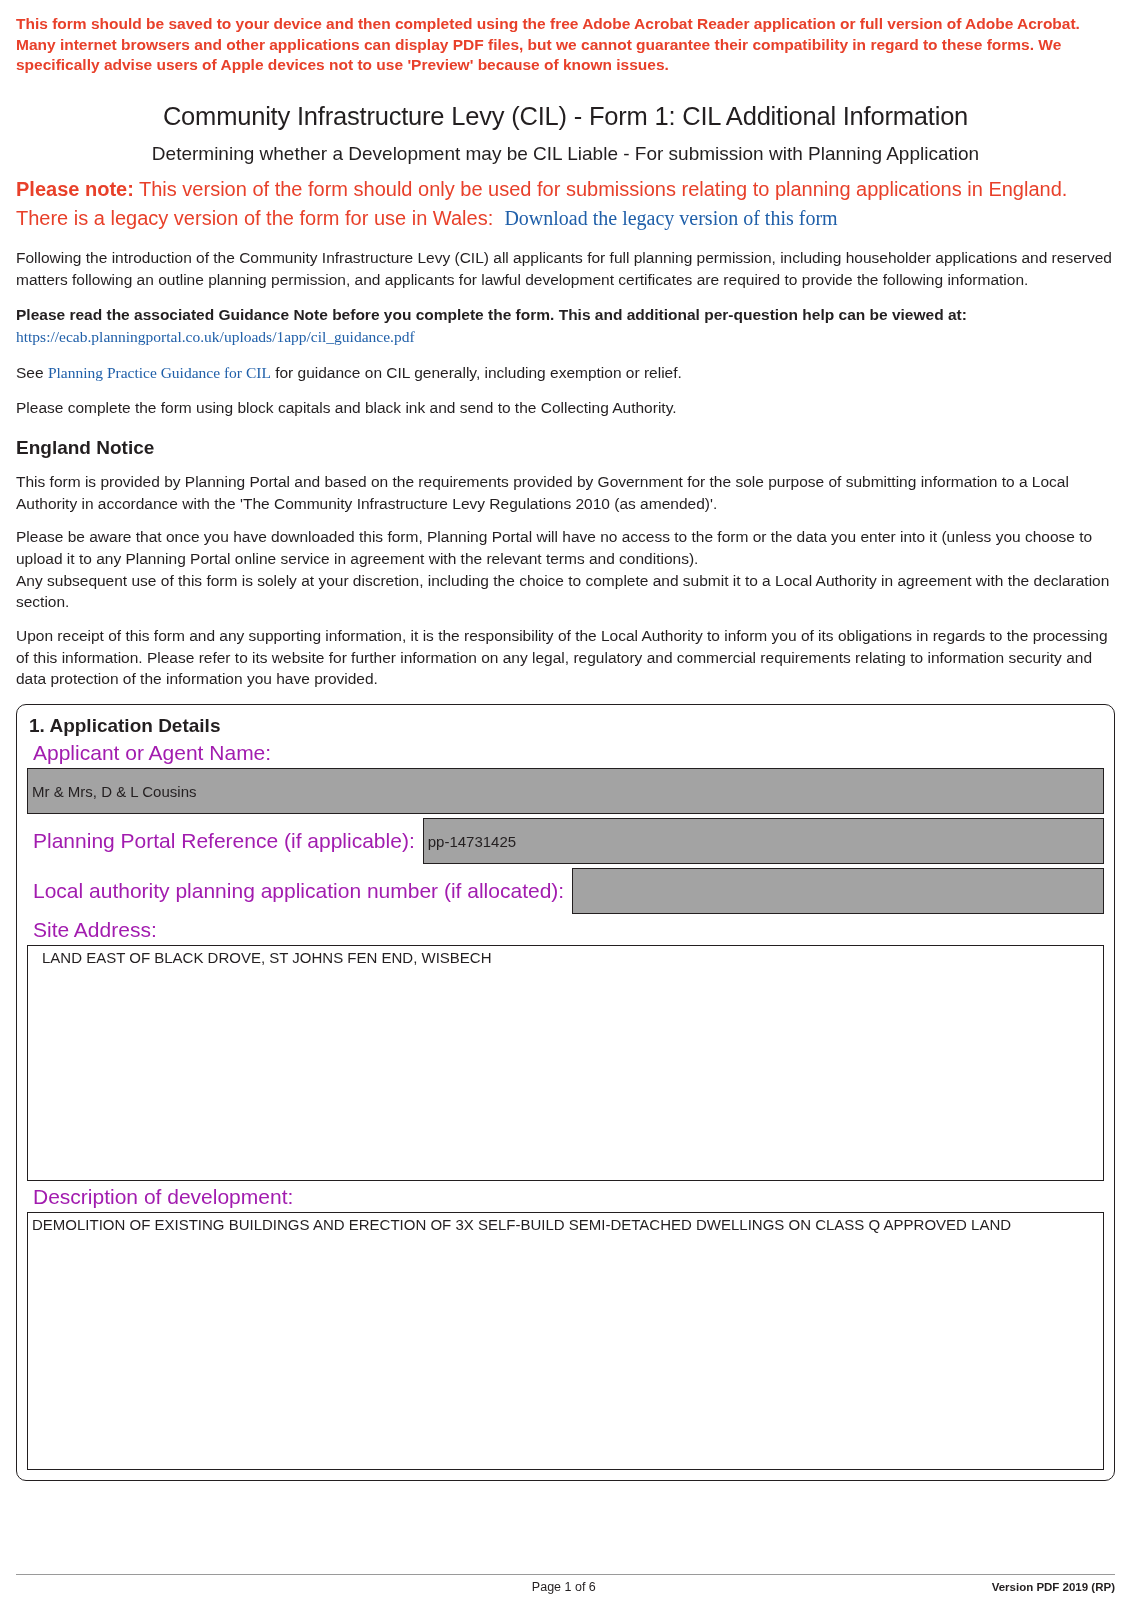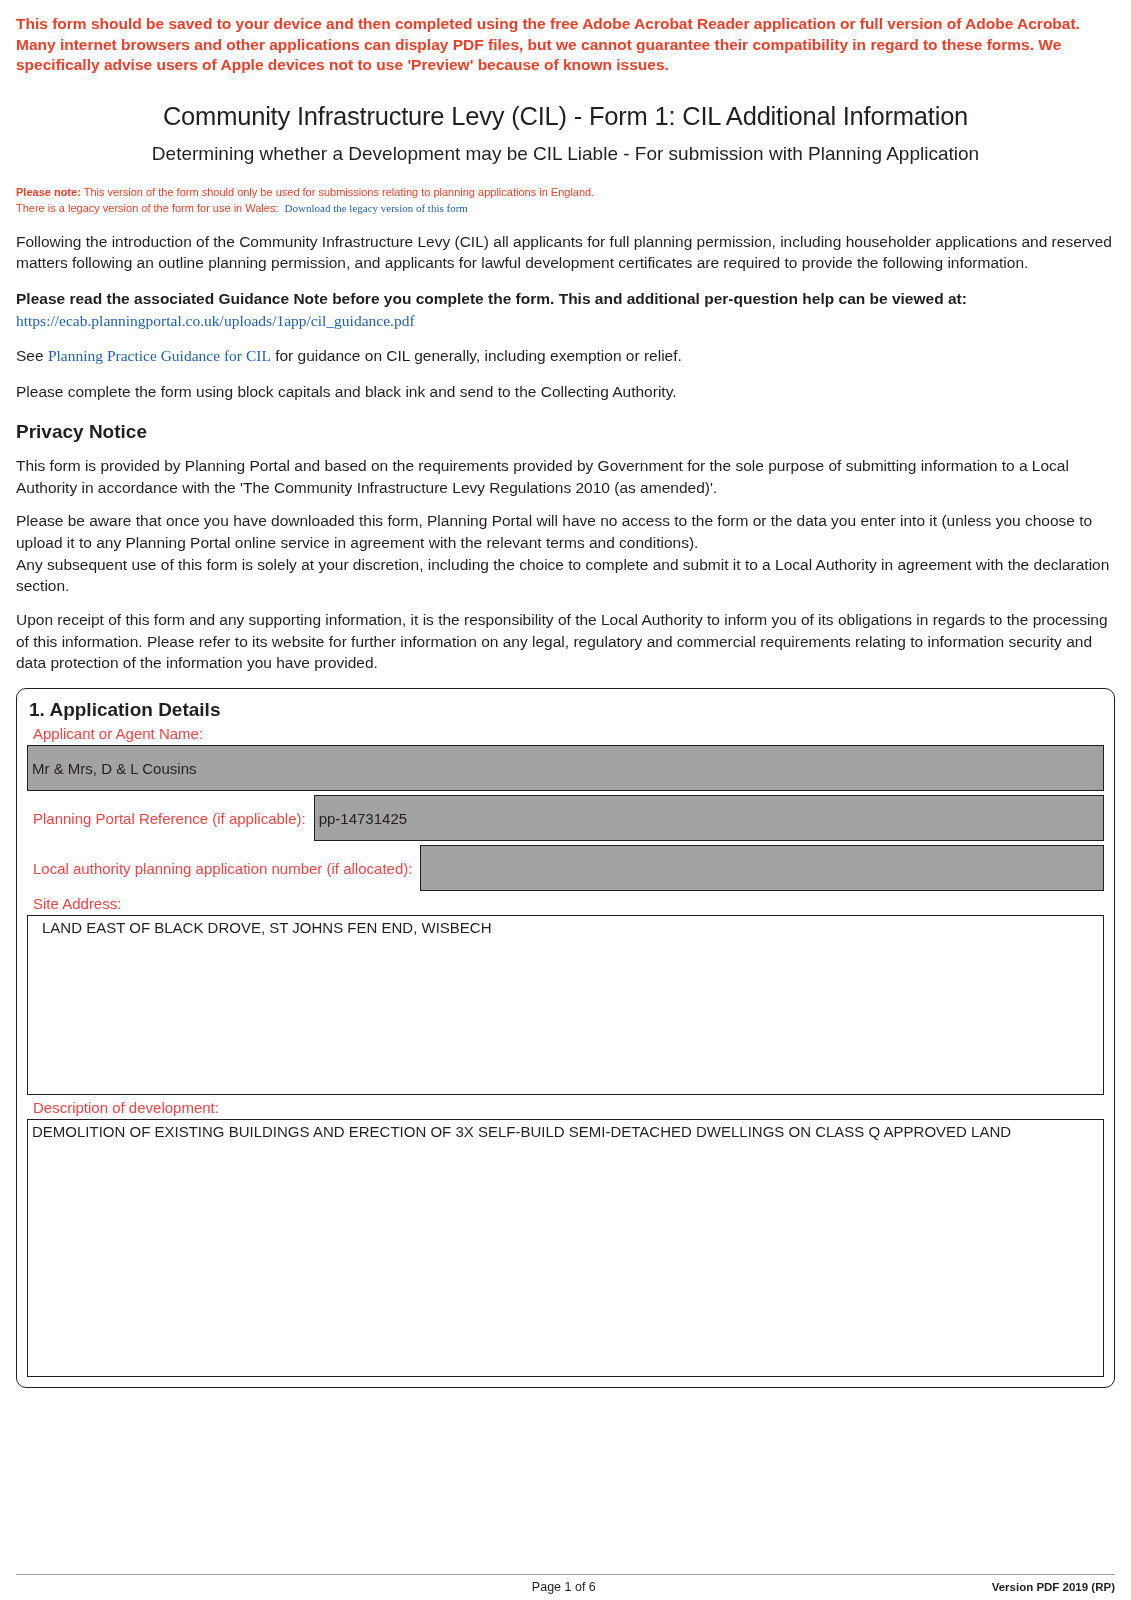--- a/index.html
+++ b/index.html
@@ -94,22 +94,22 @@
     letter-spacing: -0.2px;
   }
   .subtitle {
     text-align: center;
     font-size: 19px;
     margin-top: 12px;
     color: #231f20;
   }
 
   .note-block {
-    margin-top: 20px;
-    font-size: 11px;
+    margin-top: 10px;
+    font-size: 20px;
     line-height: 1.45;
     color: #e8402a;
   }
   .note-block .bold {
     font-weight: bold;
   }
   .note-block .legacy-line {
     color: #e8402a;
   }
   a.link, .link {
@@ -140,23 +140,23 @@
     border-radius: 10px;
     padding: 8px 10px 10px 10px;
     box-sizing: border-box;
   }
   .form-box h3 {
     font-size: 19px;
     font-weight: bold;
     margin: 2px 0 4px 2px;
   }
   .field-label {
-    font-size: 15px;
+    font-size: 21px;
     margin: 4px 0 3px 6px;
-    color: #ef4444;
+    color: #a21caf;
   }
   .input-box {
     border: 1px solid #231f20;
     background: #a3a3a3;
     height: 46px;
     box-sizing: border-box;
     display: flex;
     align-items: center;
     padding: 12px 4px;
     font-size: 15px;
@@ -178,21 +178,21 @@
   .textarea-box {
     border: 1px solid #231f20;
     background: #ffffff;
     box-sizing: border-box;
     padding: 3px 4px;
     font-size: 15px;
     color: #231f20;
     width: 100%;
     white-space: pre-wrap;
   }
-  .ta-site { height: 180px; padding-left: 14px; }
+  .ta-site { height: 236px; padding-left: 14px; }
   .ta-desc { height: 258px; }
 
   
   .footer {
     position: absolute;
     left: 16px;
     right: 16px;
     bottom: 6px;
     border-top: 1px solid #9a9a9a;
     padding-top: 5px;
@@ -233,21 +233,21 @@
 
   <p class="body">
     <span class="bold">Please read the associated Guidance Note before you complete the form. This and additional per-question help can be viewed at:</span><br>
     <a class="link" href="#">https://ecab.planningportal.co.uk/uploads/1app/cil_guidance.pdf</a>
   </p>
 
   <p class="body"><span>See </span><a class="link" href="#">Planning Practice Guidance for CIL</a><span> for guidance on CIL generally, including exemption or relief.</span></p>
 
   <p class="body">Please complete the form using block capitals and black ink and send to the Collecting Authority.</p>
 
-  <h2 class="section">Privacy Notice</h2>
+  <h2 class="section">England Notice</h2>
   <p class="body tight">This form is provided by Planning Portal and based on the requirements provided by Government for the sole purpose of submitting information to a Local Authority in accordance with the 'The Community Infrastructure Levy Regulations 2010 (as amended)'.</p>
   <p class="body tight" style="white-space:pre-line;">Please be aware that once you have downloaded this form, Planning Portal will have no access to the form or the data you enter into it (unless you choose to upload it to any Planning Portal online service in agreement with the relevant terms and conditions).
 Any subsequent use of this form is solely at your discretion, including the choice to complete and submit it to a Local Authority in agreement with the declaration section.</p>
   <p class="body tight">Upon receipt of this form and any supporting information, it is the responsibility of the Local Authority to inform you of its obligations in regards to the processing of this information. Please refer to its website for further information on any legal, regulatory and commercial requirements relating to information security and data protection of the information you have provided.</p>
 
   <div class="form-box">
     <h3>1. Application Details</h3>
 
     <div class="field-label">Applicant or Agent Name:</div>
     <div class="input-box">Mr &amp; Mrs, D &amp; L Cousins</div>

